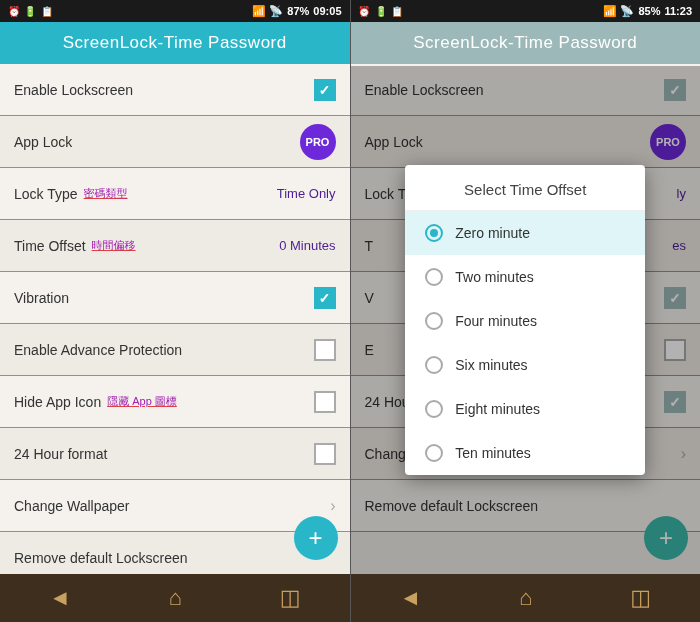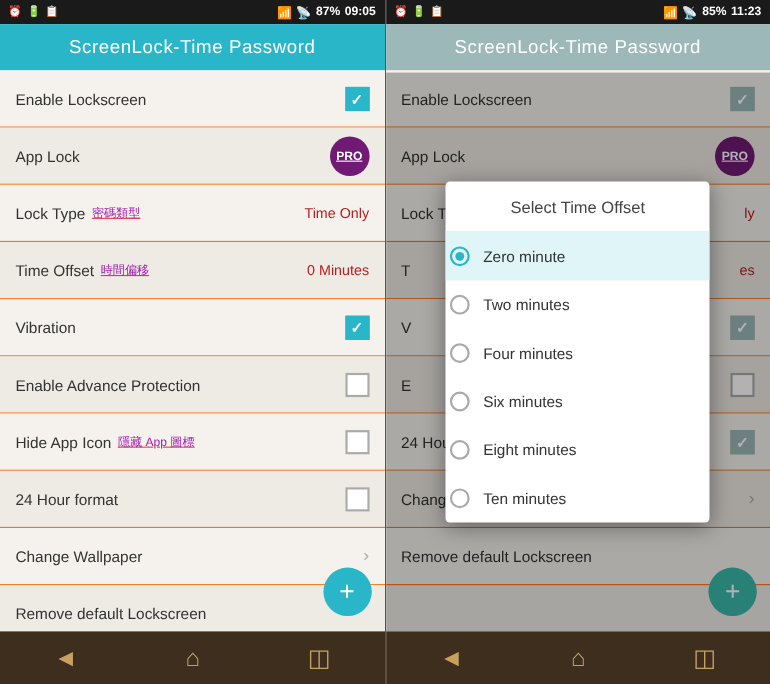--- a/index.html
+++ b/index.html
@@ -80,21 +80,21 @@
       gap: 6px;
     }
     .setting-label .chinese {
       color: #a21caf;
       font-size: 11px;
       text-decoration: underline;
       text-decoration-color: #e04040;
     }
     .setting-value {
       font-size: 13px;
-      color: #b91c1c;
+      color: #4c1d95;
     }
 
     
     .checkbox {
       width: 22px;
       height: 22px;
       border: 2px solid #aaa;
       background: #fff;
       display: flex;
       align-items: center;
@@ -110,31 +110,30 @@
       font-size: 14px;
       font-weight: bold;
     }
     .panel-right .checkbox.checked {
       background: #9cb8b8;
       border-color: #9cb8b8;
     }
 
     
     .pro-badge {
-      background: #701a75;
+      background: #6d28d9;
       color: #fff;
       font-size: 11px;
       font-weight: bold;
       border-radius: 50%;
       width: 36px;
       height: 36px;
       display: flex;
       align-items: center;
       justify-content: center;
-      text-decoration: underline;
     }
 
     
     .bottom-nav {
       height: 48px;
       background: #3d2e1e;
       display: flex;
       align-items: center;
       justify-content: space-around;
       flex-shrink: 0;
@@ -192,21 +191,21 @@
     .dialog-title {
       padding: 16px 20px 12px;
       font-size: 15px;
       color: #444;
       text-align: center;
       border-bottom: 1px solid #eee;
     }
     .dialog-option {
       display: flex;
       align-items: center;
-      padding: 0 4px;
+      padding: 0 20px;
       height: 44px;
       cursor: pointer;
       gap: 12px;
     }
     .dialog-option.selected {
       background: #e0f5f7;
     }
     .radio-circle {
       width: 18px;
       height: 18px;

